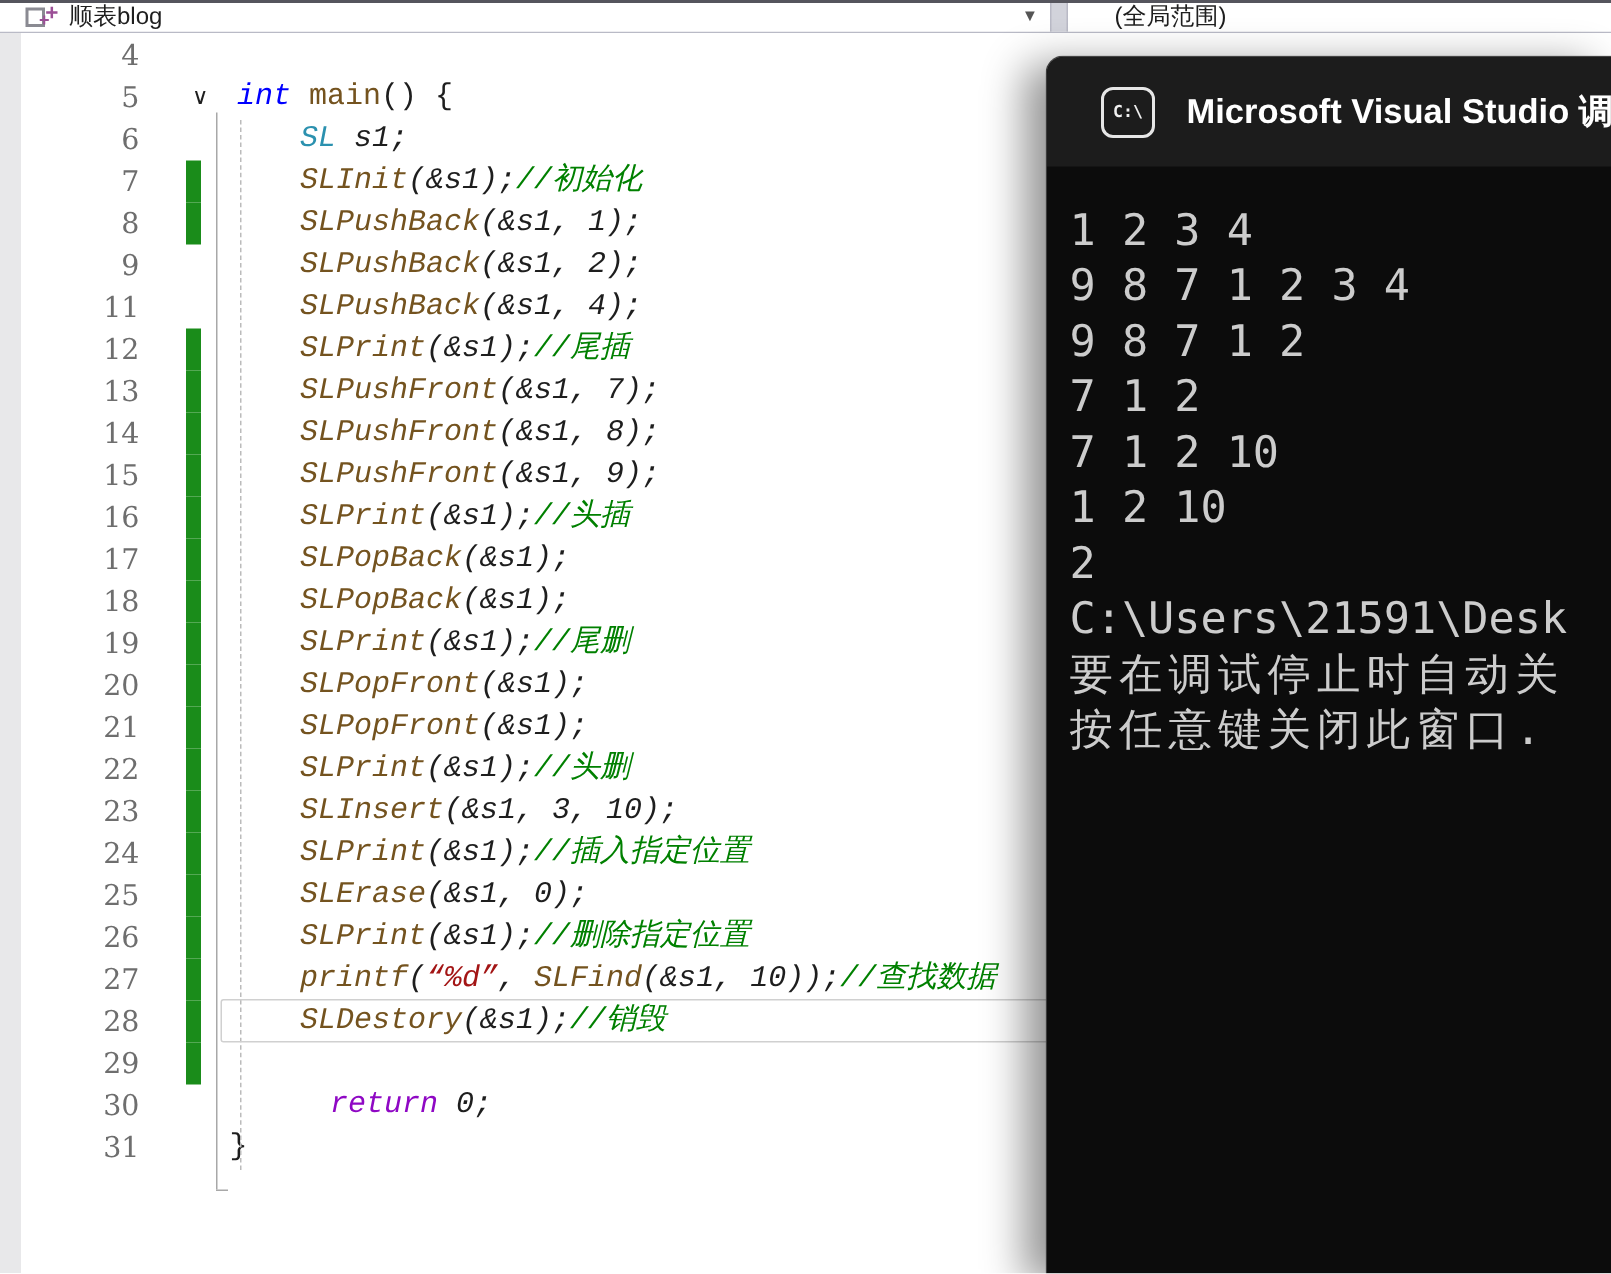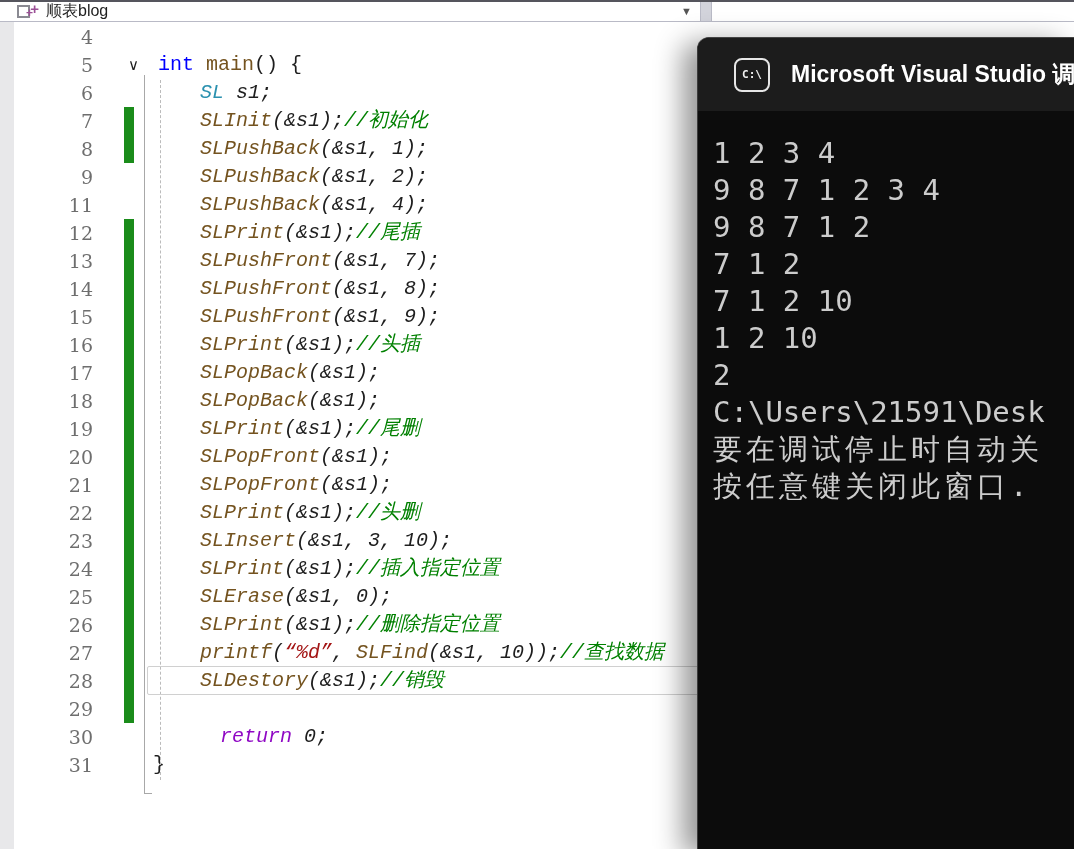--- a/index.html
+++ b/index.html
@@ -33,21 +33,21 @@
                     border:1px solid var(--current_line_border);border-radius:2px;background:transparent;}
   #code-rows{position:absolute;left:0;top:1px;right:0;}
   .crow{position:relative;height:28px;}
   .ln{position:absolute;left:0;top:0;width:93px;text-align:right;line-height:28px;
       font-family:"DejaVu Serif", serif;font-size:19px;color:var(--line_number);}
   .chg{position:absolute;left:124px;top:0;width:10px;height:28px;background:var(--change_bar);}
   .fold-chevron{position:absolute;left:128px;top:0;line-height:28px;font-size:15px;color:#1e1e1e;}
   .code{position:absolute;top:0;line-height:28px;white-space:pre;
         font-family:"Liberation Mono","DejaVu Sans Mono",monospace;font-size:20px;color:var(--plain);}
   .ind0{left:158px;} .ind1{left:200px;font-style:italic;} .ind2{left:153px;}
-  .tk-keyword{color:var(--keyword);} .tk-type{color:var(--type);}
+  .tk-keyword{color:var(--keyword);font-style:italic;} .tk-type{color:var(--type);}
   .tk-function{color:var(--function);} .tk-comment{color:var(--comment);}
   .tk-string{color:var(--string);} .tk-control{color:var(--control);margin-left:20px;} .tk-plain{color:var(--plain);}
 
   
   .console{position:absolute;left:697px;top:37px;width:377px;height:812px;background:var(--window_bg);
            border-radius:12px 0 0 0;box-sizing:border-box;border-top:1px solid #444;border-left:1px solid #3c3c3c;
            box-shadow:-14px 6px 28px rgba(0,0,0,0.42);overflow:hidden;}
   .console-titlebar{height:73px;background:var(--titlebar_bg);border-radius:11px 0 0 0;
                     display:flex;align-items:center;padding-left:36px;box-sizing:border-box;}
   .console-icon{width:32px;height:30px;border:2px solid #e6e6e6;border-radius:8px;flex:0 0 auto;
@@ -68,20 +68,23 @@
     <div class="combo combo-file">
       <span class="cpp-icon">
         <span class="cpp-box"></span>
         <span class="cpp-plus">+</span>
         <span class="cpp-plus2">+</span>
       </span>
       <span class="combo-label">顺表blog</span>
       <span class="combo-arrow">▼</span>
     </div>
     <div class="combo-sep"></div>
+    <div class="combo combo-scope">
+      <span class="combo-label">(全局范围)</span>
+    </div>
   </div>
 
   <div class="editor">
     <div class="left-strip"></div>
     <div id="code-rows">
         <div class="crow">
           <span class="ln">4</span>
           <span class="code ind1"></span>
         </div>
         <div class="crow">

